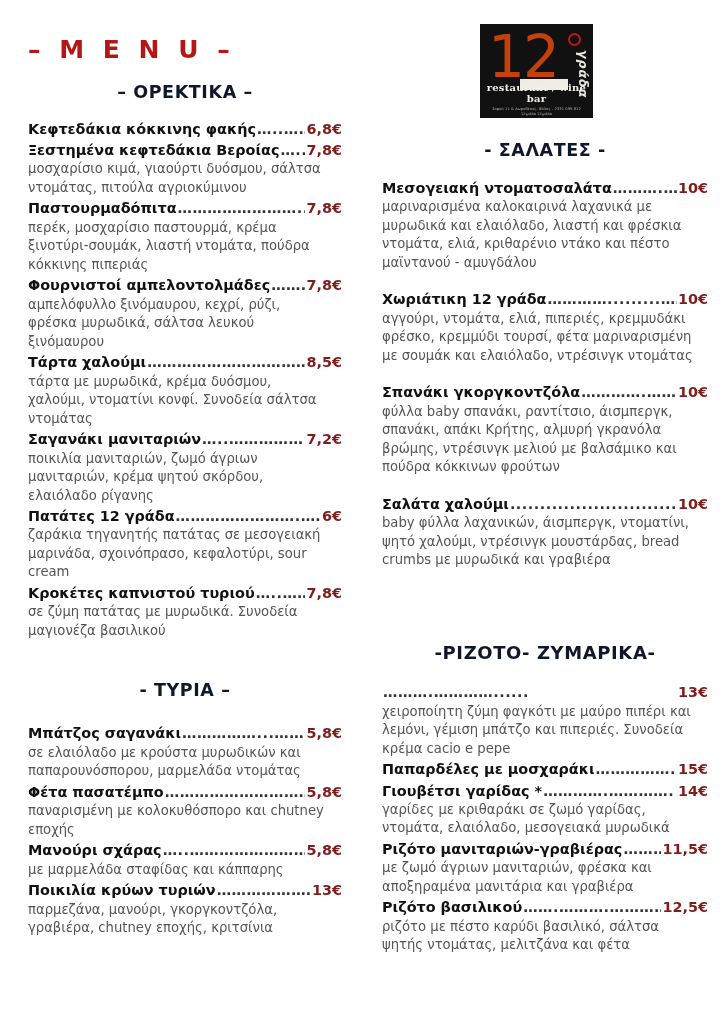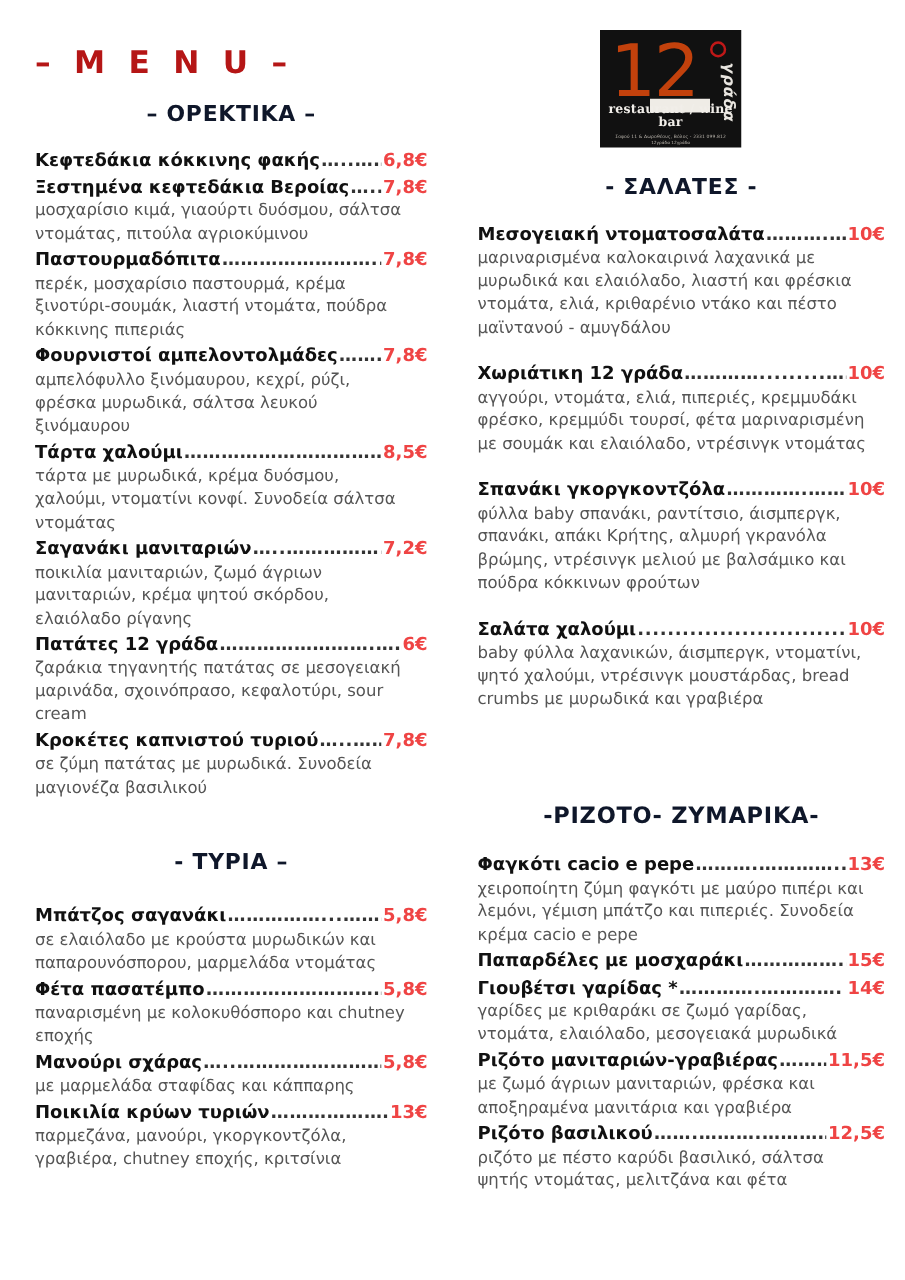--- a/index.html
+++ b/index.html
@@ -89,21 +89,21 @@
     white-space: nowrap;
     color: #333333;
     font-weight: 700;
     letter-spacing: 0.5px;
     margin: 0 1px;
     min-width: 8px;
   }
   .price {
     flex: 0 0 auto;
     font-weight: 700;
-    color: #ef4444;
+    color: #7f1d1d;
   }
   .item-desc {
     font-size: 13.2px;
     color: #555555;
     line-height: 1.40;
     font-weight: 400;
     margin: 0 0 0 0;
     max-width: 300px;
   }
   .col-right .item-desc { max-width: 312px; }
@@ -381,21 +381,20 @@
           </div>
           <div class="item-desc">baby φύλλα λαχανικών, άισμπεργκ, ντοματίνι, ψητό χαλούμι, ντρέσινγκ μουστάρδας, bread crumbs με μυρωδικά και γραβιέρα</div>
         </div>
       </div>
 
       <div class="section-title rizoto" style="margin-top:72px;">-ΡΙΖΟΤΟ- ΖΥΜΑΡΙΚΑ-</div>
 
       <div>
         <div class="item">
           <div class="item-head">
-            <span class="item-name">Φαγκότι cacio e pepe</span>
             <span class="dots">……….…………......</span>
             <span class="price">13€</span>
           </div>
           <div class="item-desc">χειροποίητη ζύμη φαγκότι με μαύρο πιπέρι και λεμόνι, γέμιση μπάτζο και πιπεριές. Συνοδεία κρέμα cacio e pepe</div>
         </div>
 
         <div class="item">
           <div class="item-head">
             <span class="item-name">Παπαρδέλες με μοσχαράκι</span>
             <span class="dots">…………….......</span>

